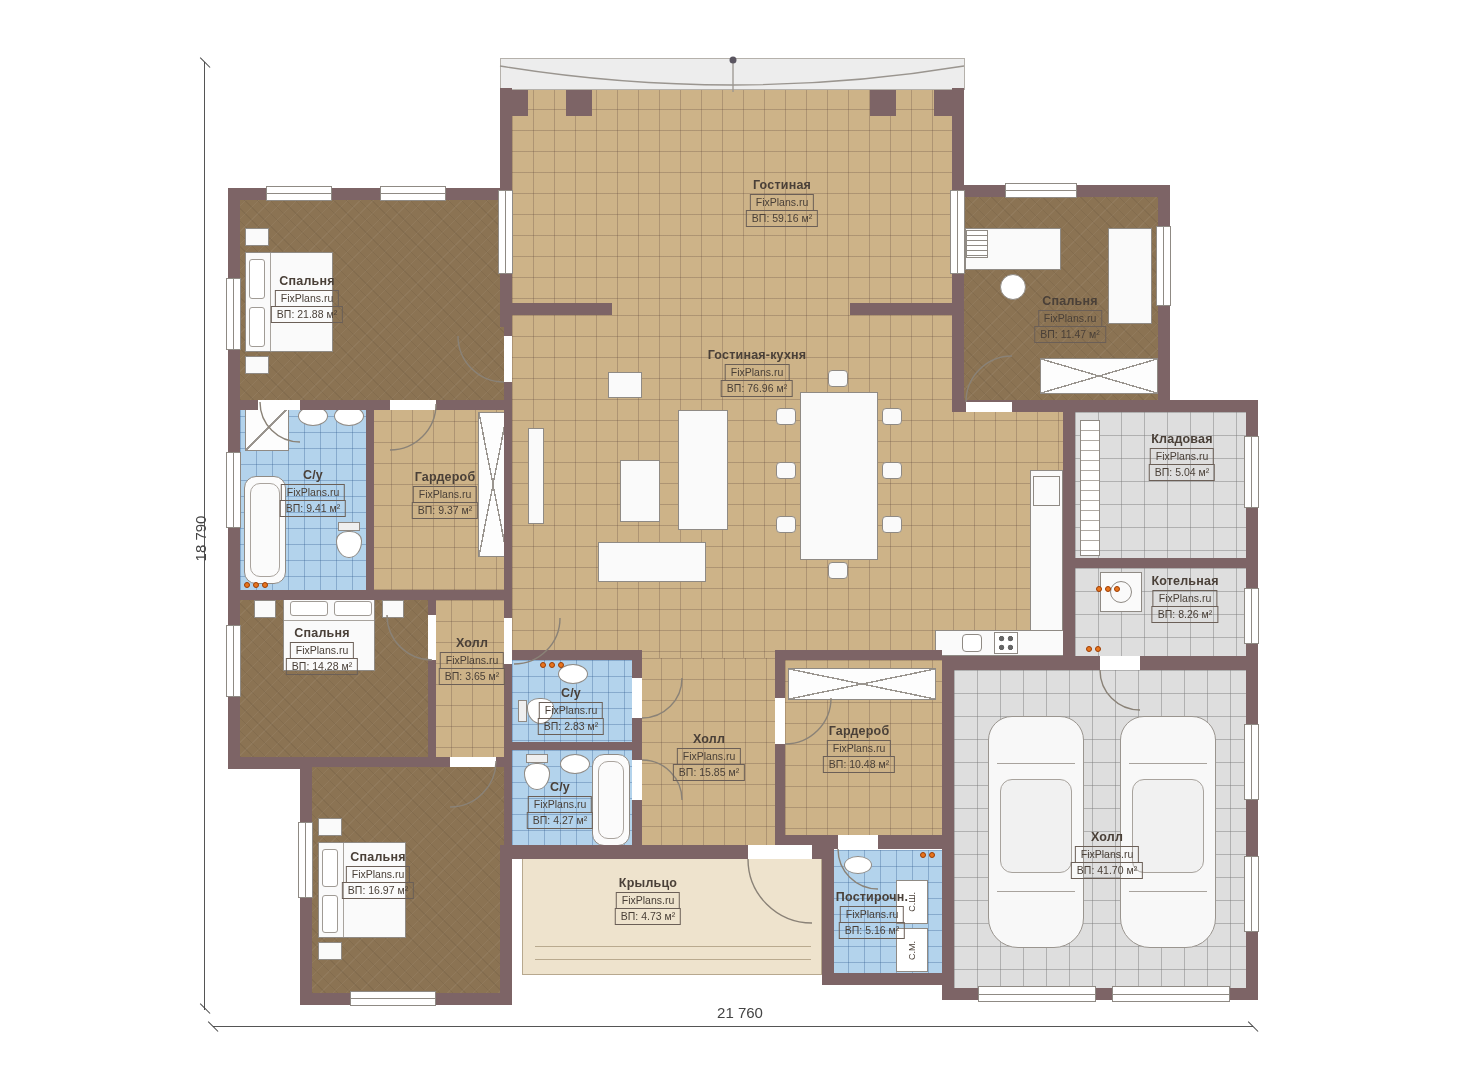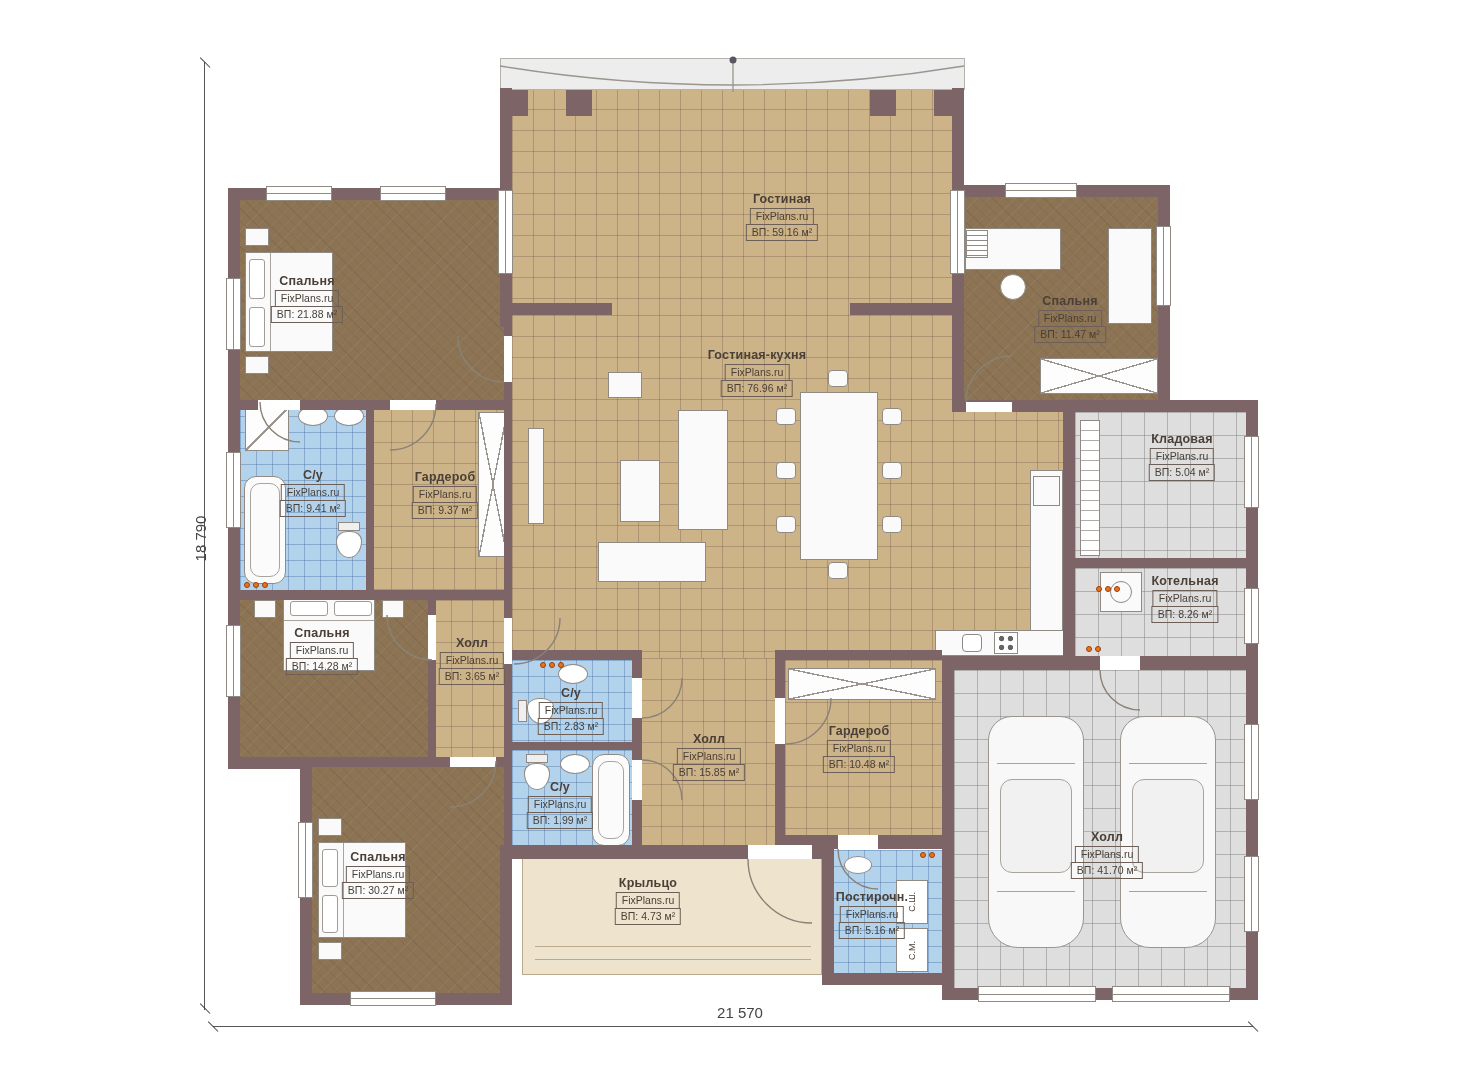--- a/index.html
+++ b/index.html
@@ -322,21 +322,21 @@
       <path d="M 838 849 A 40 40 0 0 0 878 889"></path>
       <path d="M 1100 670 A 40 40 0 0 0 1140 710"></path>
     </g>
     <g fill="none" stroke="#9a958f" stroke-width="1.3">
       <path d="M 500 66 Q 733 104 964 66"></path>
       <path d="M 733 58 L 733 92"></path>
     </g>
     <circle cx="733" cy="60" r="3.5" fill="#5a5560"></circle>
   </svg>
 
-  <div class="rlabel" style="left:782px;top:192px;align-items:center;">
+  <div class="rlabel" style="left:782px;top:178px;align-items:center;">
     <div class="rname">Гостиная</div>
     <div class="rbox">FixPlans.ru</div>
     <div class="rbox rbox2">ВП: 59.16 м²</div>
   </div>
   <div class="rlabel" style="left:307px;top:274px;">
     <div class="rname">Спальня</div>
     <div class="rbox">FixPlans.ru</div>
     <div class="rbox rbox2">ВП: 21.88 м²</div>
   </div>
   <div class="rlabel" style="left:757px;top:348px;">
@@ -390,26 +390,26 @@
     <div class="rbox rbox2">ВП: 15.85 м²</div>
   </div>
   <div class="rlabel" style="left:859px;top:724px;">
     <div class="rname">Гардероб</div>
     <div class="rbox">FixPlans.ru</div>
     <div class="rbox rbox2">ВП: 10.48 м²</div>
   </div>
   <div class="rlabel" style="left:560px;top:780px;">
     <div class="rname">С/у</div>
     <div class="rbox">FixPlans.ru</div>
-    <div class="rbox rbox2">ВП: 1.99 м²</div>
+    <div class="rbox rbox2">ВП: 4.27 м²</div>
   </div>
   <div class="rlabel" style="left:378px;top:850px;">
     <div class="rname">Спальня</div>
     <div class="rbox">FixPlans.ru</div>
-    <div class="rbox rbox2">ВП: 30.27 м²</div>
+    <div class="rbox rbox2">ВП: 16.97 м²</div>
   </div>
   <div class="rlabel" style="left:648px;top:876px;">
     <div class="rname">Крыльцо</div>
     <div class="rbox">FixPlans.ru</div>
     <div class="rbox rbox2">ВП: 4.73 м²</div>
   </div>
   <div class="rlabel" style="left:872px;top:890px;">
     <div class="rname">Постирочн.</div>
     <div class="rbox">FixPlans.ru</div>
     <div class="rbox rbox2">ВП: 5.16 м²</div>
@@ -421,15 +421,15 @@
   </div>
 
   <div class="abs dim-line" style="left:204px;top:62px;width:1.4px;height:948px;"></div>
   <div class="abs tick" style="left:198px;top:62px;"></div>
   <div class="abs tick" style="left:198px;top:1008px;"></div>
   <div class="abs dim-text" style="left:170px;top:530px;transform:rotate(-90deg);transform-origin:center;width:60px;text-align:center;">18 790</div>
 
   <div class="abs dim-line" style="left:213px;top:1026px;width:1040px;height:1.4px;"></div>
   <div class="abs tick" style="left:206px;top:1026px;"></div>
   <div class="abs tick" style="left:1246px;top:1026px;"></div>
-  <div class="abs dim-text" style="left:700px;top:1004px;width:80px;text-align:center;">21 570</div>
+  <div class="abs dim-text" style="left:700px;top:1004px;width:80px;text-align:center;">21 760</div>
 
 </div>
 
 </body></html>

